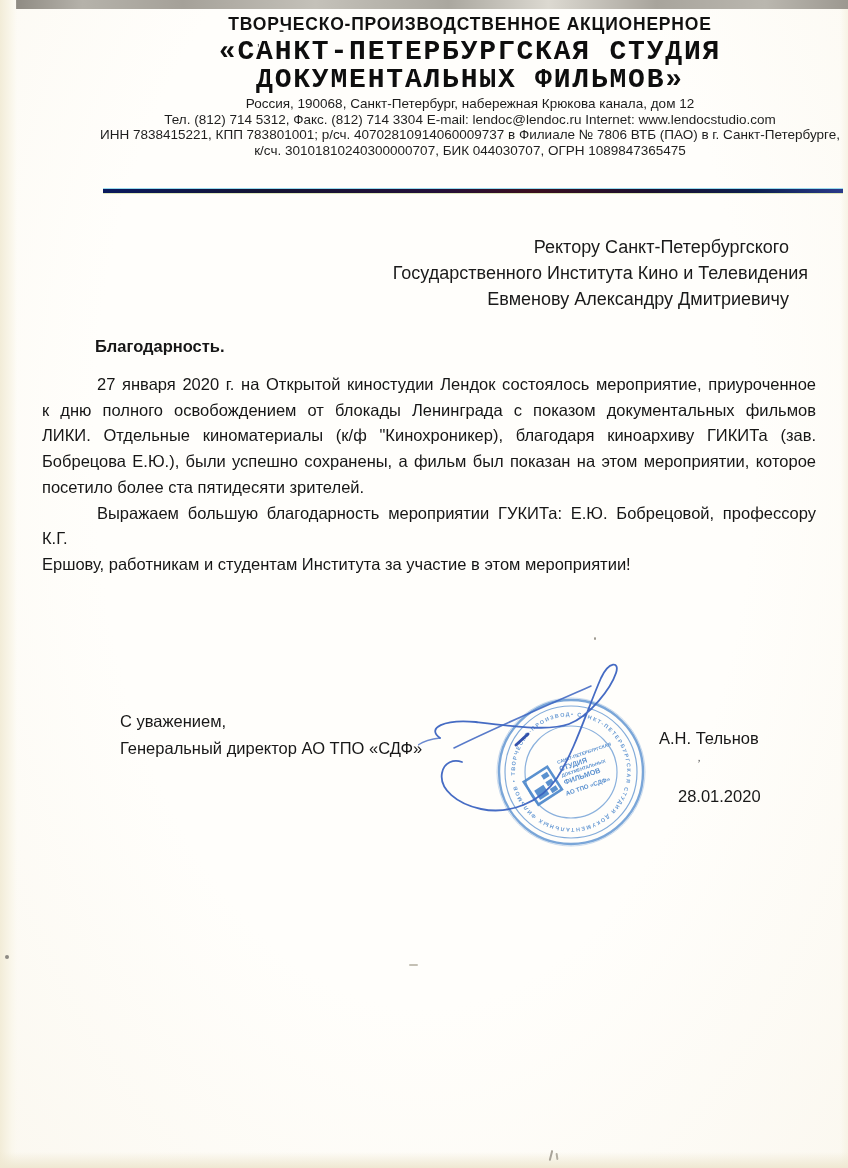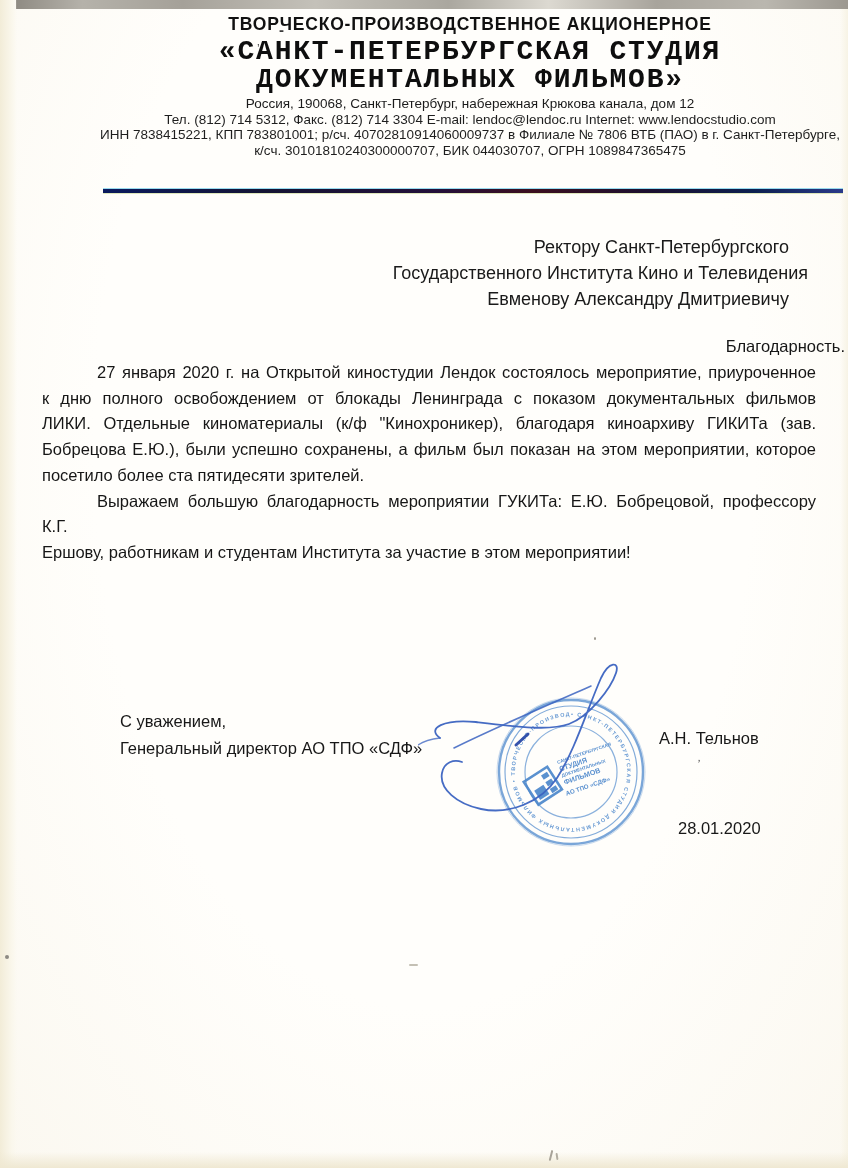--- a/index.html
+++ b/index.html
@@ -28,30 +28,30 @@
   .lh-addr{font-size:13.5px;font-weight:400;margin-top:2px;line-height:15.5px;}
   .lh-small{font-size:13.5px;font-weight:500;line-height:15.5px;color:#1e1e1e;}
 
   .rule{position:absolute;top:189px;left:103px;width:740px;height:4px;
     background:linear-gradient(90deg,#0a1a5e,#141433 22%,#23103a 45%,#3c0f1f 58%,#1b1030 74%,#0c2050 88%,#2a3a8a);
     box-shadow:0 -1px 0 rgba(70,190,230,.55), 0 1px 0 rgba(160,190,70,.35);}
 
   .recipient{position:absolute;top:234px;right:40px;text-align:right;font-size:18px;line-height:26px;color:#1a1a1a;}
   .recipient .rag{padding-right:19px;}
 
-  .doc-title{position:absolute;top:337px;left:95px;width:750px;text-align:right;font-size:16.5px;color:#161616;}
+  .doc-title{position:absolute;top:337px;left:95px;width:750px;text-align:left;font-size:16.5px;color:#161616;font-weight:bold;}
 
-  .body-text{position:absolute;top:360px;left:42px;width:774px;font-size:16.5px;line-height:25.7px;color:#161616;}
+  .body-text{position:absolute;top:372px;left:42px;width:774px;font-size:16.5px;line-height:25.7px;color:#161616;}
   .body-text .ln{white-space:normal;}
   .body-text .jst{text-align:justify;text-align-last:justify;}
   .body-text .ind{text-indent:55px;}
 
   .signoff{position:absolute;top:708px;left:120px;font-size:16.5px;line-height:26.5px;color:#181818;}
   .sig-name{position:absolute;top:729px;left:659px;font-size:16.5px;color:#181818;}
-  .sig-date{position:absolute;top:819px;left:678px;font-size:16.5px;color:#181818;}
+  .sig-date{position:absolute;top:787px;left:678px;font-size:16.5px;color:#181818;}
 
   .stamp{position:absolute;left:493px;top:694px;}
   .signature{position:absolute;left:418px;top:650px;}
 
   .art{position:absolute;color:#3a3a3a;}
   .art-dash{top:21px;left:279px;font-size:15px;font-weight:700;}
   .art-tick{top:42px;left:257px;font-size:12px;color:#4a4a4a;}
   .art-undername{top:757px;left:697px;font-size:12px;color:#555;transform:rotate(12deg);}
   .speck{position:absolute;background:#9a958c;border-radius:50%;}
   .sp1{top:637px;left:594px;width:2px;height:3px;}

